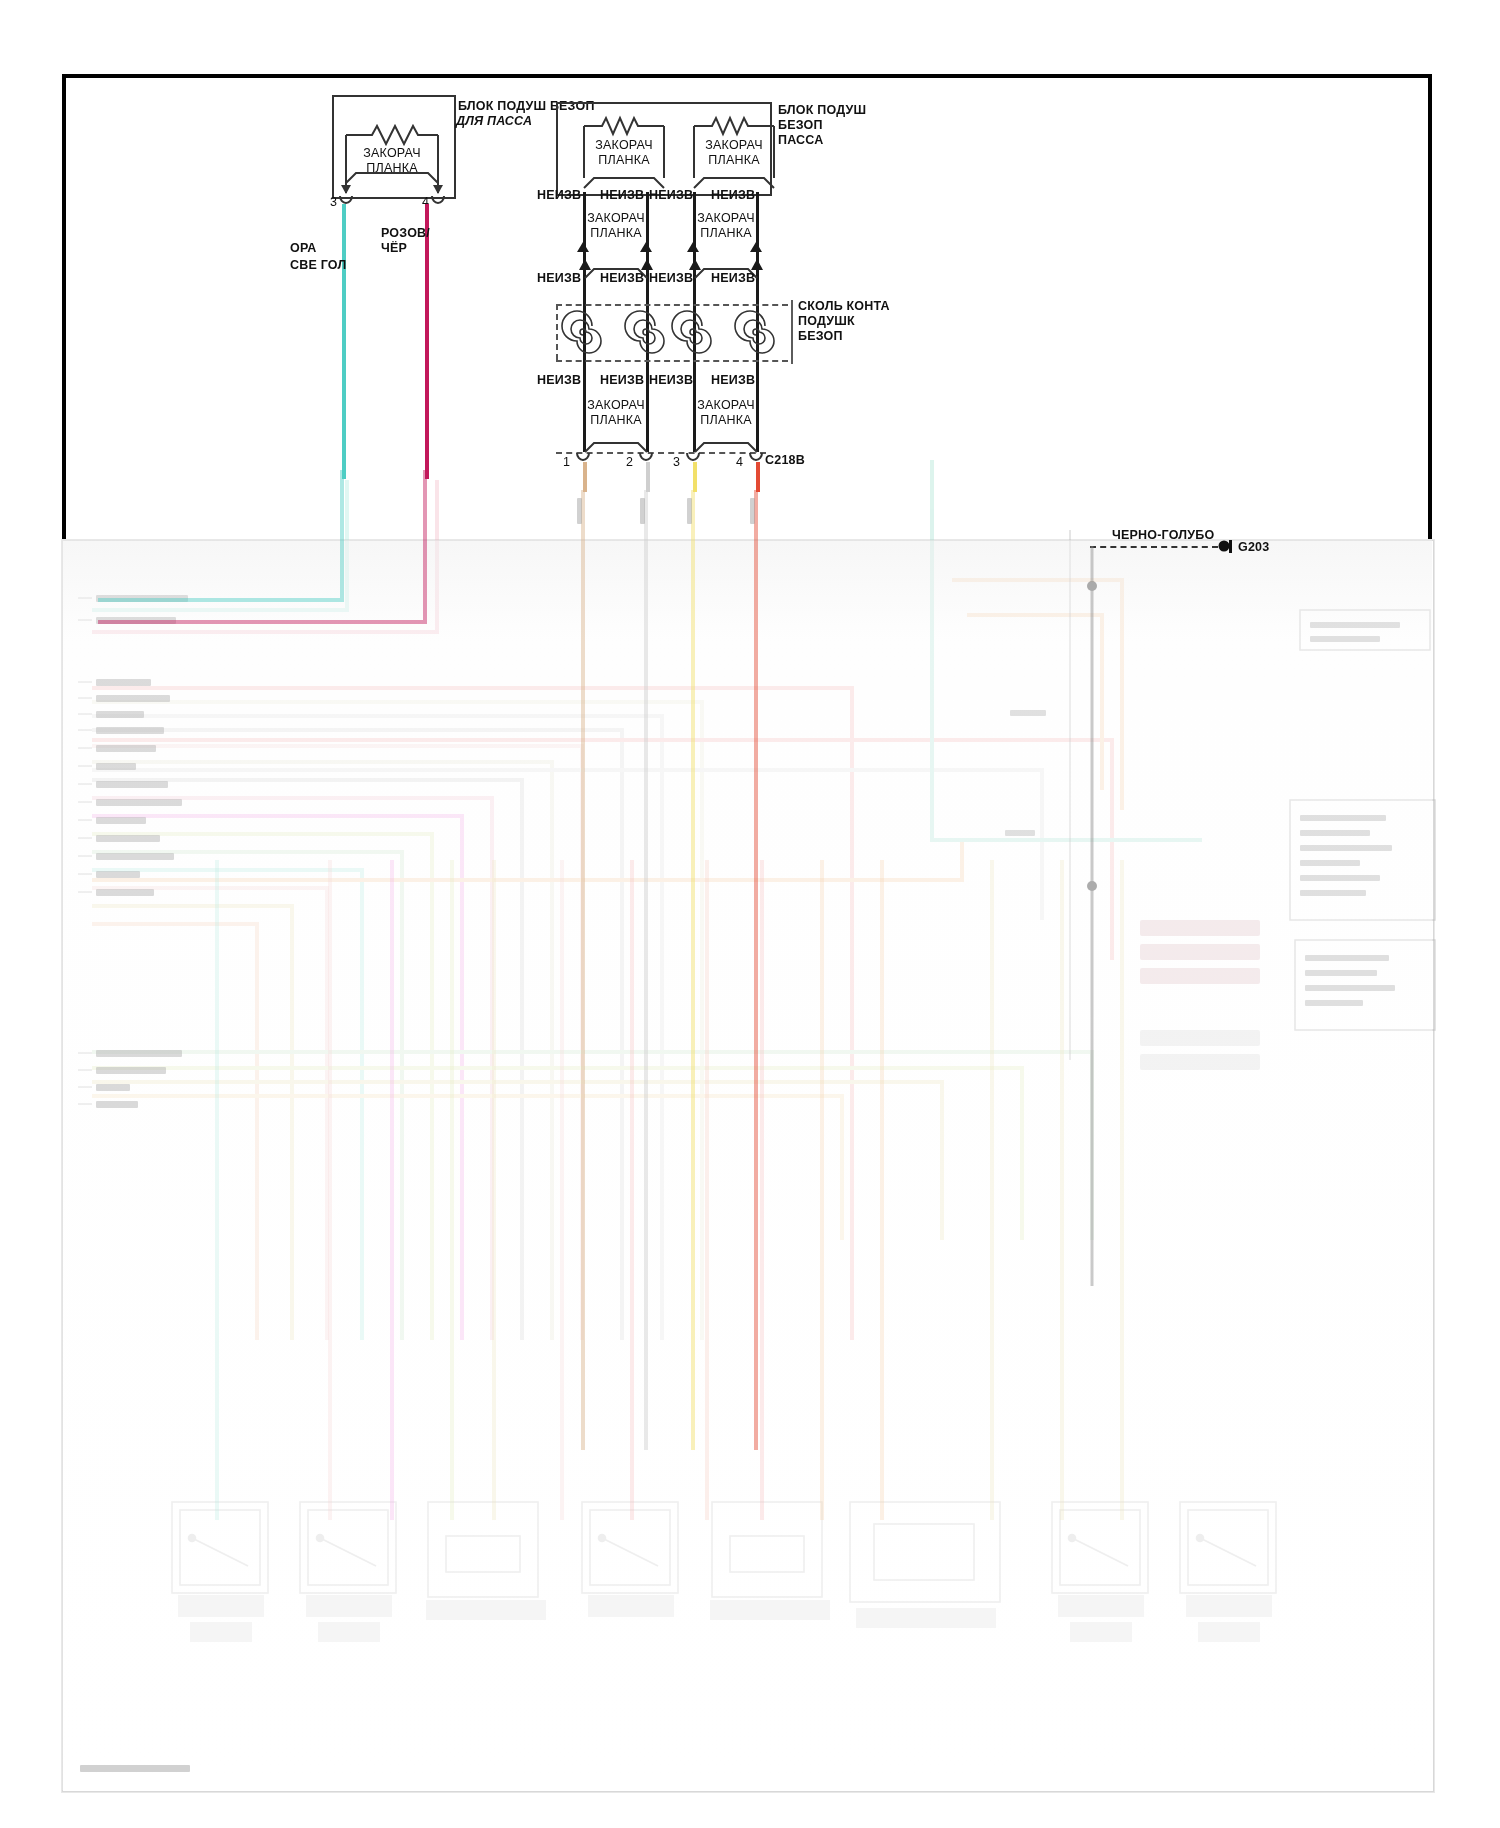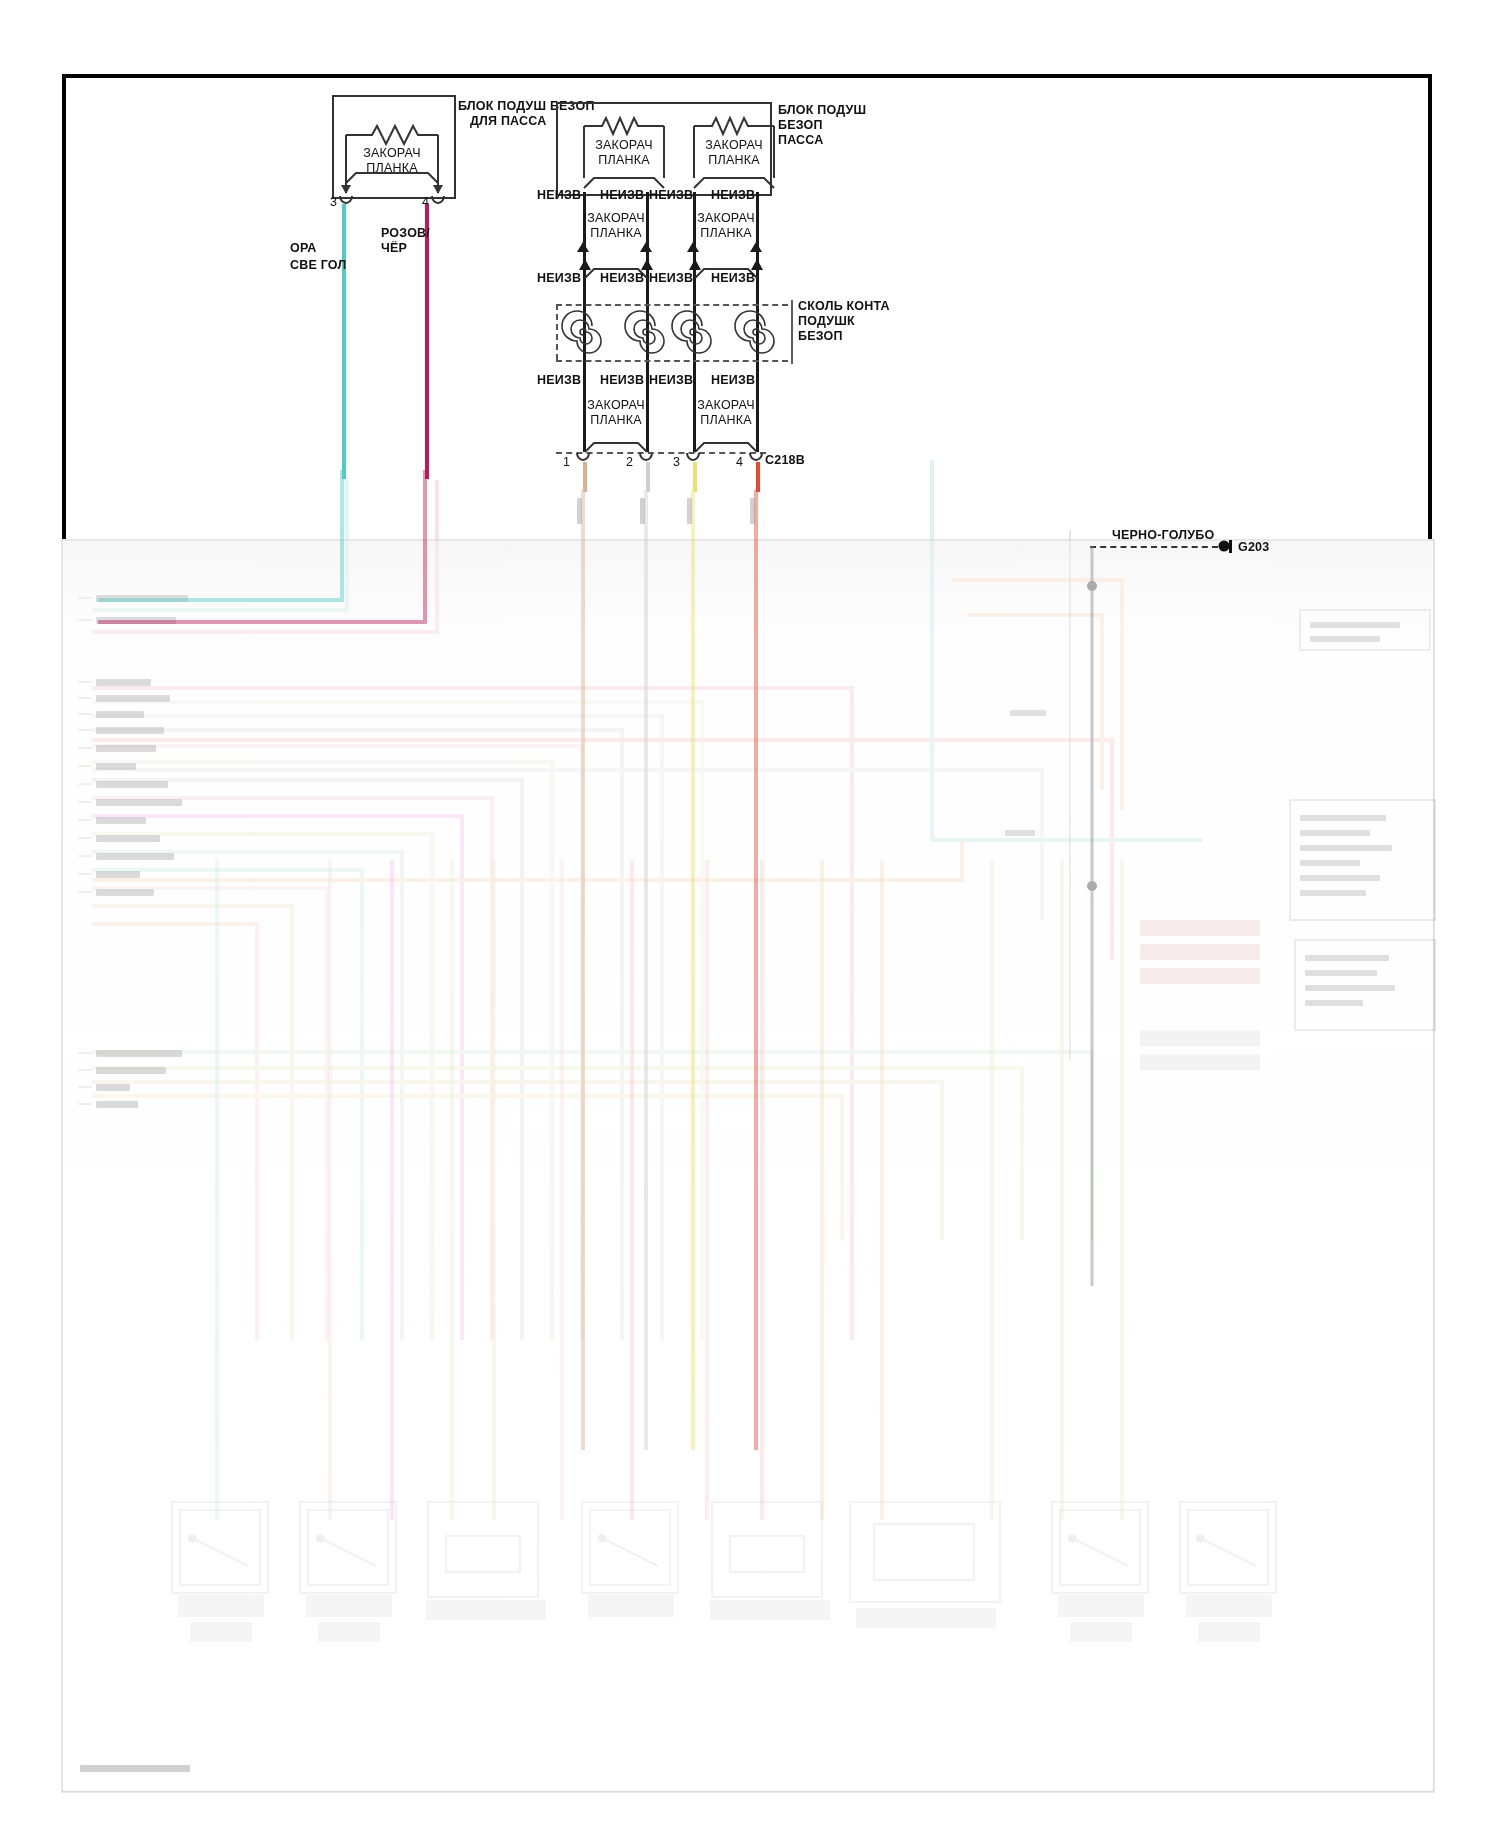--- a/index.html
+++ b/index.html
@@ -238,21 +238,21 @@
 
   <div class="sheet-lower-shade"></div>
 
   <svg class="faded2" style="left:80px;top:1762px;" width="200" height="16" viewBox="0 0 200 16">
     <rect x="0" y="3" width="110" height="7" rx="1" fill="#9a9a9a"></rect>
   </svg>
 
   <div class="box" style="left:332px;top:95px;width:120px;height:100px;"></div>
 
   <div class="lbl b" style="left:458px;top:99px;">БЛОК ПОДУШ БЕЗОП</div>
-  <div class="lbl b" style="left:470px;top:114px;">ДЛЯ ПАССА</div>
+  <div class="lbl b" style="left:456px;top:114px;font-style:italic;">ДЛЯ ПАССА</div>
 
   <svg style="left:332px;top:95px;" width="120" height="110" viewBox="0 0 120 110">
     <g stroke="#333" stroke-width="2" fill="none">
 
       <path d="M14 40 H 40 l 5 -9 l 9 18 l 9 -18 l 9 18 l 9 -18 l 5 9 H 106"></path>
       <path d="M14 40 V 78"></path>
       <path d="M106 40 V 78"></path>
 
       <path d="M14 78 V 98"></path>
       <path d="M106 78 V 98"></path>

